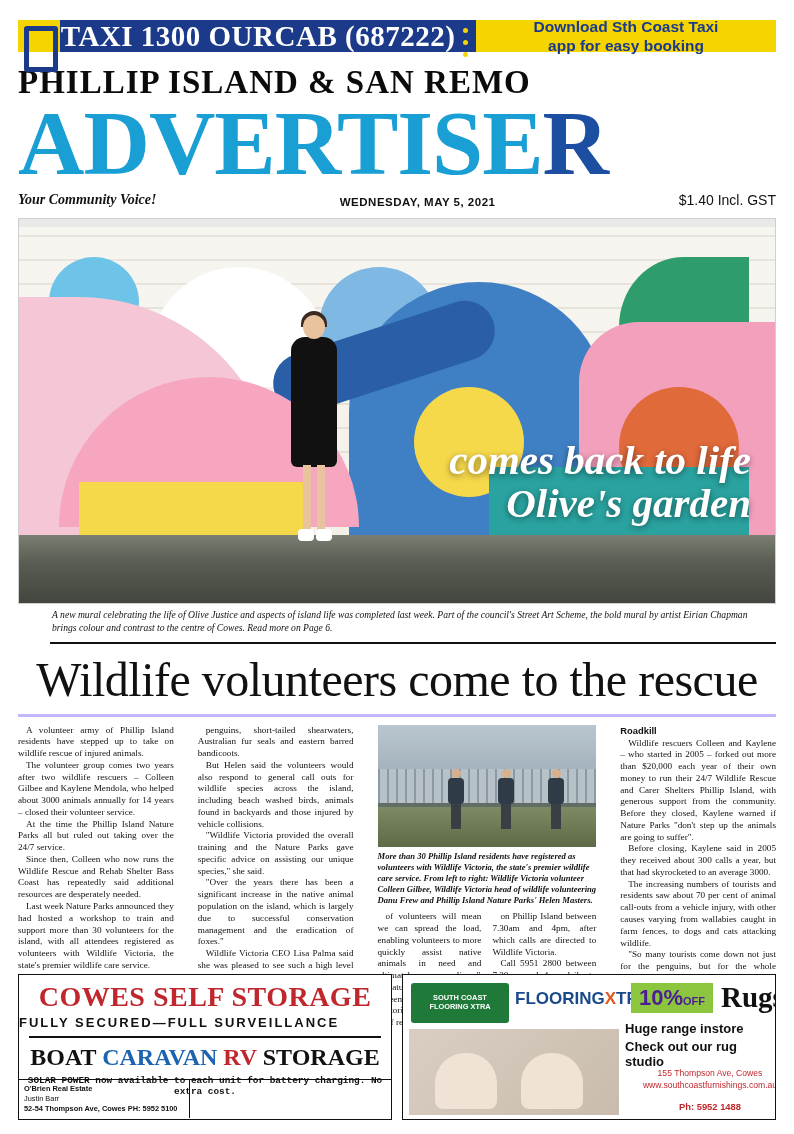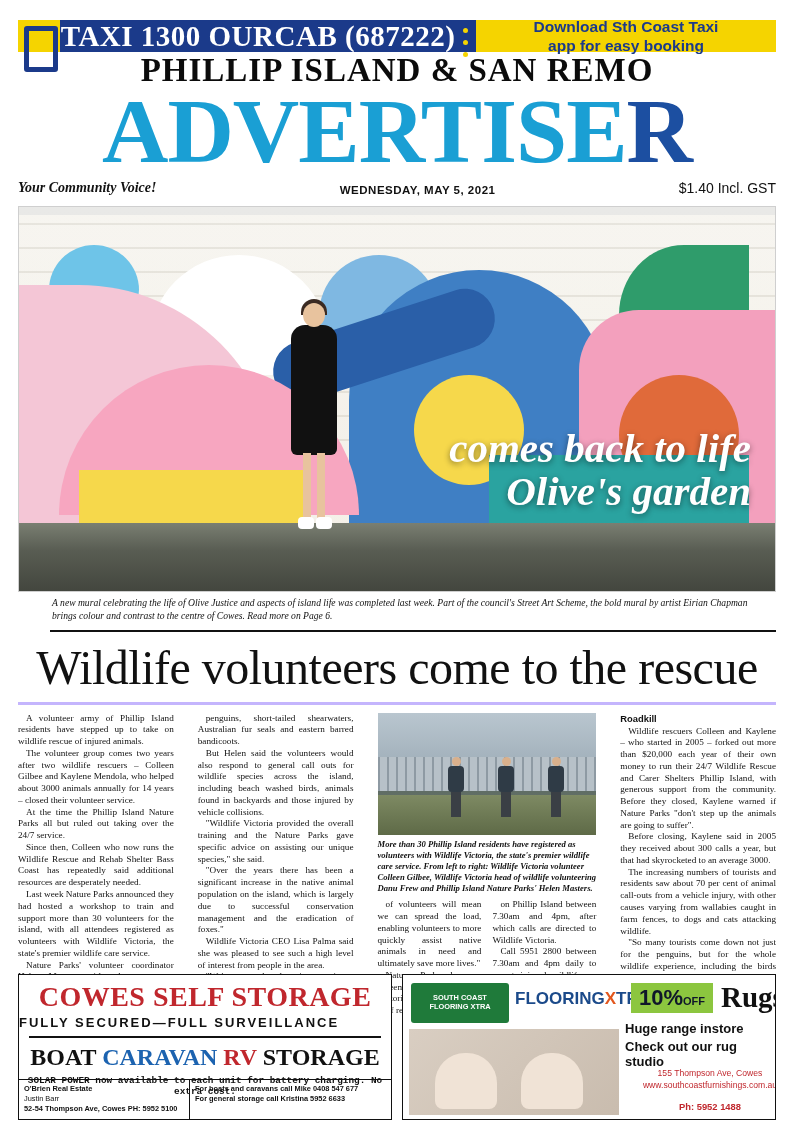--- a/index.html
+++ b/index.html
@@ -59,21 +59,21 @@
     color: #1b3a8a;
     display: flex; flex-direction: column; justify-content: center;
     align-items: center;
     font-family: "Liberation Sans", sans-serif;
     font-weight: bold;
     font-size: 15.5px;
     line-height: 1.25;
   }
 
   
-  .masthead { text-align: center; margin-top: 2px; }
+  .masthead { text-align: left; margin-top: 14px; }
   .masthead .line1 {
     font-family: "Liberation Serif", serif;
     font-weight: bold;
     font-size: 33px;
     letter-spacing: 1px;
     color: #0b0b0b;
     line-height: 1;
   }
   .masthead .line2 {
     font-family: "Liberation Serif", serif;
@@ -266,21 +266,21 @@
     font-size: 24px; margin-top: 2px;
   }
   .ad-left .t3 .blue { color:#1c63b0; }
   .ad-left .t3 .red { color:#c0272d; }
   .ad-left .t4 {
     text-align:center; font-family:Liberation Mono, monospace; font-weight:bold;
     font-size: 9.4px; margin-top: 4px;
   }
   .ad-left .foot {
     position:absolute; left:0; right:0; bottom:0; height: 40px;
-    border-top: 1px solid #111; display:flex;
+    border-top: 1px solid #111; display:flex;flex-direction:column;
   }
   .ad-left .foot .fl { width: 46%; border-right: 1px solid #111; padding: 4px 5px; }
   .ad-left .foot .fr { width: 54%; padding: 4px 5px; }
   .ad-left .foot div.small {
     font-family:"Liberation Sans", sans-serif; font-size: 7.4px; line-height:1.35;
   }
   .ad-left .foot .bold { font-weight:bold; }
 
   .ad-right { background:#ffffff; height: 146px; }
   .ad-right .logo {
@@ -291,21 +291,21 @@
     line-height:1.2; text-align:center;
   }
   .ad-right .flooring {
     position:absolute; left:112px; top:14px;
     font-family:"Liberation Sans", sans-serif; font-weight:bold; font-size:17px;
     color:#1b4a8a;
   }
   .ad-right .flooring .x { color:#e2571e; }
   .ad-right .pct {
     position:absolute; left:228px; top:8px;
-    background:#8cc63f; color:#0f172a; font-family:"Liberation Sans", sans-serif;
+    background:#8cc63f; color:#4c1d95; font-family:"Liberation Sans", sans-serif;
     font-weight:bold; font-size: 22px; padding: 2px 8px;
   }
   .ad-right .pct small { font-size: 11px; }
   .ad-right .rugs {
     position:absolute; left:318px; top:6px;
     font-family:"Liberation Serif", serif; font-weight:bold; font-size: 29px;
   }
   .ad-right .line-a, .ad-right .line-b {
     position:absolute; left: 222px;
     font-family:"Liberation Sans", sans-serif; font-size: 13px; font-weight:bold;

